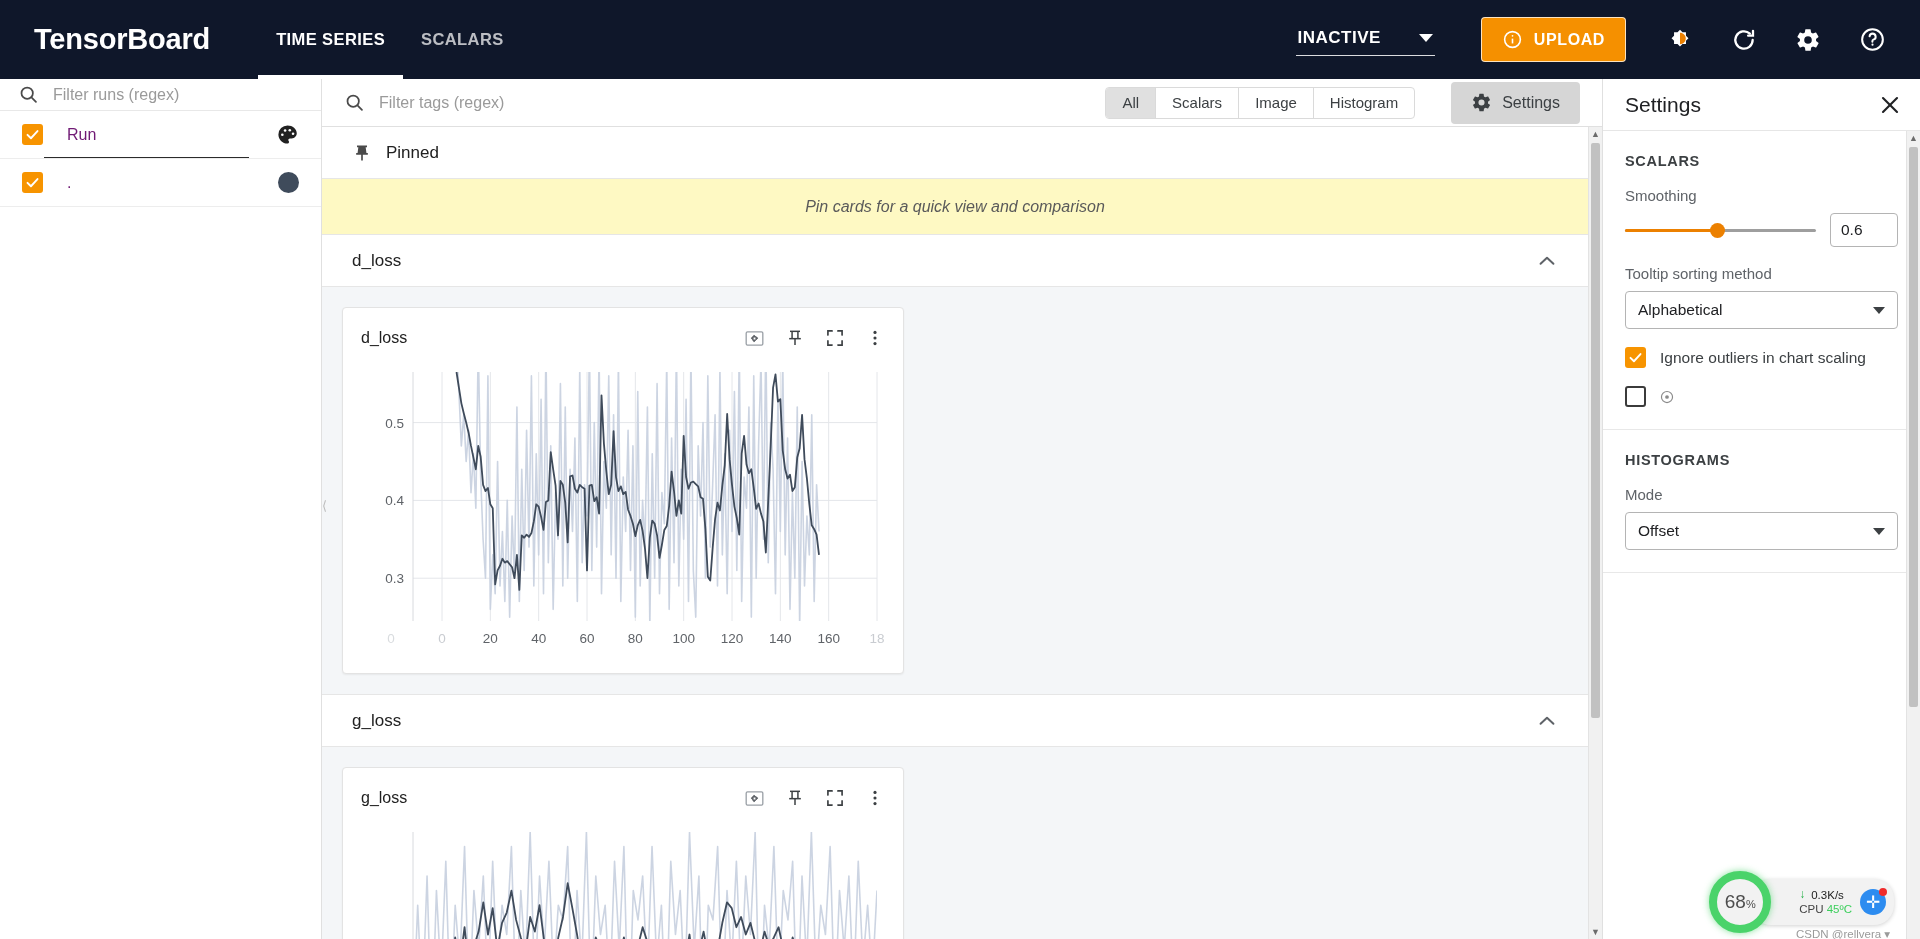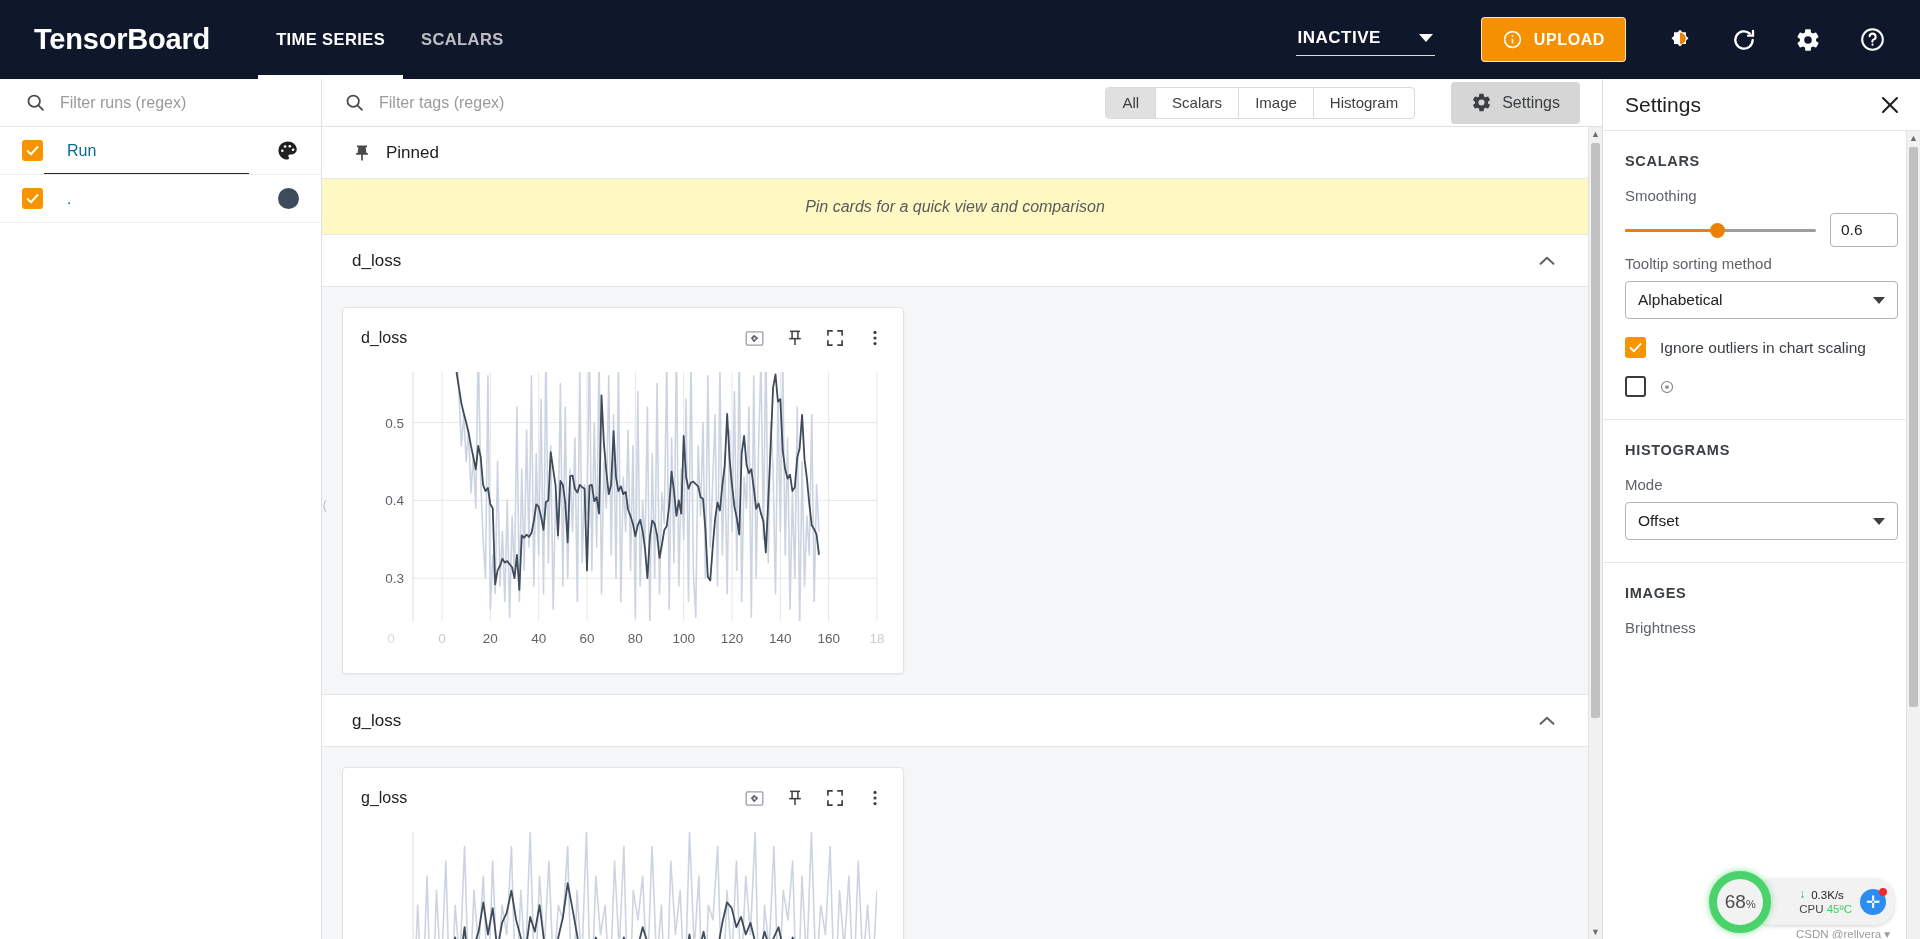--- a/index.html
+++ b/index.html
@@ -59,38 +59,38 @@
 
   
   .body-row { flex: 1 1 auto; display: flex; min-height: 0; position: relative; }
 
   
   .sidebar {
     width: 322px; min-width: 322px; background: #fff;
     border-right: 1px solid #e0e0e0; display: flex; flex-direction: column;
   }
   .runs-search {
-    height: 48px; display: flex; align-items: center; gap: 14px;
-    padding: 0 25px; border-bottom: 1px solid #e8e8e8;
+    height: 32px; display: flex; align-items: center; gap: 14px;
+    padding: 0 18px; border-bottom: 1px solid #e8e8e8;
   }
   .runs-search .ph { color: #9a9a9a; font-size: 16px; }
   .run-head {
     height: 48px; display: flex; align-items: center; padding: 0 22px;
     border-bottom: 1px solid #ededed; position: relative;
   }
   .run-row {
     height: 48px; display: flex; align-items: center; padding: 0 22px;
     border-bottom: 1px solid #ededed; position: relative;
   }
   .cb {
     width: 21px; height: 21px; border-radius: 3px; background: #f79400;
     display: flex; align-items: center; justify-content: center; flex: 0 0 auto; cursor: pointer;
   }
   .cb.off { background: #fff; border: 2px solid #3b3b3b; }
-  .run-label { margin-left: 24px; font-size: 16px; color: #0369a1; flex: 1 1 auto; }
+  .run-label { margin-left: 24px; font-size: 16px; color: #701a75; flex: 1 1 auto; }
   .run-head .underline {
     position: absolute; left: 44px; right: 72px; bottom: 0; height: 1.5px; background: #2b2b2b;
   }
   .swatch { width: 21px; height: 21px; border-radius: 50%; background: #3f4b5b; flex: 0 0 auto; }
   .side-drag {
     position: absolute; left: 322px; top: 50%; transform: translateY(-50%);
     width: 5px; height: 22px; color: #bdbdbd; font-size: 13px; z-index: 5;
   }
 
   
@@ -180,21 +180,21 @@
   .track .fill { position: absolute; left: 0; top: 0; bottom: 0; background: #ec8000; border-radius: 2px; }
   .knob { width: 13px; height: 13px; border-radius: 50%; position: absolute; top: -5px; }
   .knob.hollow { background: #fff; border: 2px solid #bdbdbd; left: -2px; }
   .knob.solid { background: #ec8000; width: 15px; height: 15px; top: -6px; }
   .num-box {
     width: 68px; height: 34px; border: 1px solid #b4b4b4; border-radius: 4px;
     display: flex; align-items: center; padding: 0 10px; font-size: 15.5px; color: #202124;
   }
   .chk-row { display: flex; align-items: center; gap: 14px; margin-top: 18px; }
   .chk-row .lb { font-size: 15.5px; color: #3c4043; }
-  .mt18 { margin-top: 8px; }
+  .mt18 { margin-top: 18px; }
 
   
   .float-widget { position: absolute; right: 26px; bottom: 14px; z-index: 60; }
   .fw-pill {
     display: flex; align-items: center; gap: 8px;
     background: #f2f2f2; border-radius: 20px; padding: 5px 8px 5px 44px;
     box-shadow: 0 1px 4px rgba(0,0,0,.18); position: relative; height: 46px;
   }
   .fw-ring {
     position: absolute; left: -42px; top: -8px;
@@ -578,24 +578,20 @@
 
         <div class="sec">
           <div class="sec-title">HISTOGRAMS</div>
           <div class="fld-label">Mode</div>
           <div class="select">
             <span class="v">Offset</span>
             <span class="caret-dk"></span>
           </div>
         </div>
 
-        <div class="sec" style="border-bottom:none;">
-          <div class="sec-title">IMAGES</div>
-          <div class="fld-label">Brightness</div>
-        </div>
       </div>
 
       <div class="vscroll" style="position:absolute;right:0;top:52px;bottom:0;">
         <div class="arrow-t">▲</div>
         <div class="thumb" style="top:16px;height:560px;"></div>
       </div>
     </div>
 
     <div class="float-widget">
       <div class="fw-pill">

